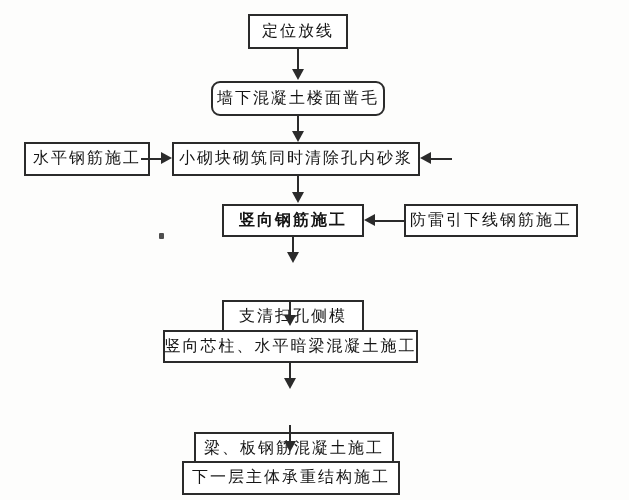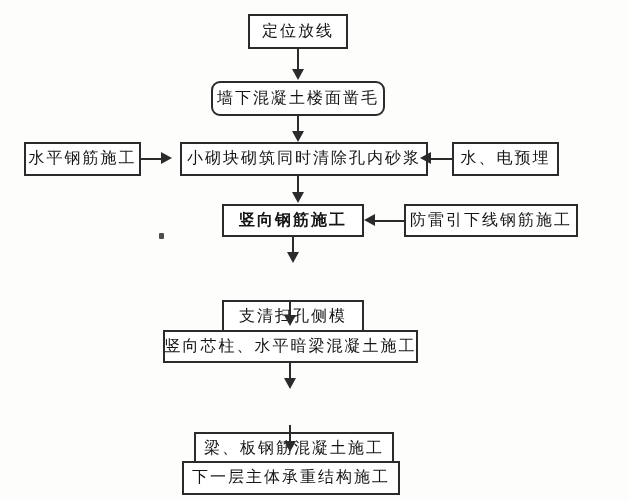--- a/index.html
+++ b/index.html
@@ -92,34 +92,31 @@
   <div class="vline" style="left:297px; top:49px; height:22px;"></div>
   <div class="arrow-down" style="left:292px; top:69px;"></div>
 
   <div class="node" style="left:211px; top:81px; width:174px; height:35px;border-radius:9px;">
     <span class="node-label">墙下混凝土楼面凿毛</span>
   </div>
 
   <div class="vline" style="left:297px; top:116px; height:17px;"></div>
   <div class="arrow-down" style="left:292px; top:131px;"></div>
 
-  <div class="node" style="left:24px; top:142px; width:117px; height:34px;">
+  <div class="node" style="left:24px; top:142px; width:126px; height:34px;">
     <span class="node-label">水平钢筋施工</span>
   </div>
 
   <div class="hline" style="left:141px; top:158px; width:22px;"></div>
   <div class="arrow-right" style="left:161px; top:152px;"></div>
 
-  <div class="node" style="left:172px; top:142px; width:248px; height:34px;margin-left:8px;">
+  <div class="node" style="left:172px; top:142px; width:248px; height:34px;">
     <span class="node-label">小砌块砌筑同时清除孔内砂浆</span>
   </div>
 
-  <div class="node" style="left:452px; top:142px; width:107px; height:34px;">
-    <span class="node-label">水、电预埋</span>
-  </div>
 
   <div class="hline" style="left:431px; top:158px; width:21px;"></div>
   <div class="arrow-left" style="left:420px; top:152px;"></div>
 
   <div class="vline" style="left:297px; top:176px; height:18px;"></div>
   <div class="arrow-down" style="left:292px; top:192px;"></div>
 
   <div class="node" style="left:222px; top:204px; width:142px; height:33px;font-weight:bold;">
     <span class="node-label">竖向钢筋施工</span>
   </div>

